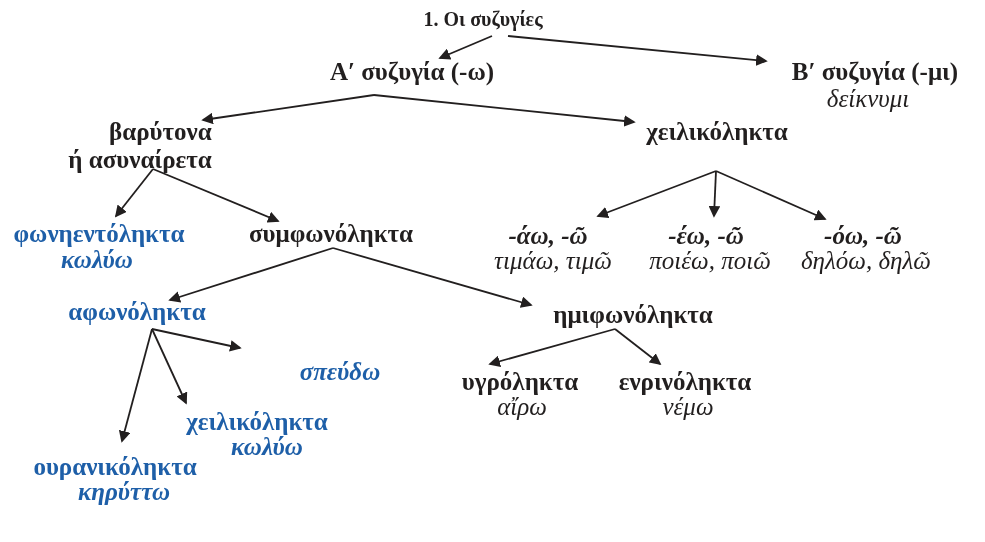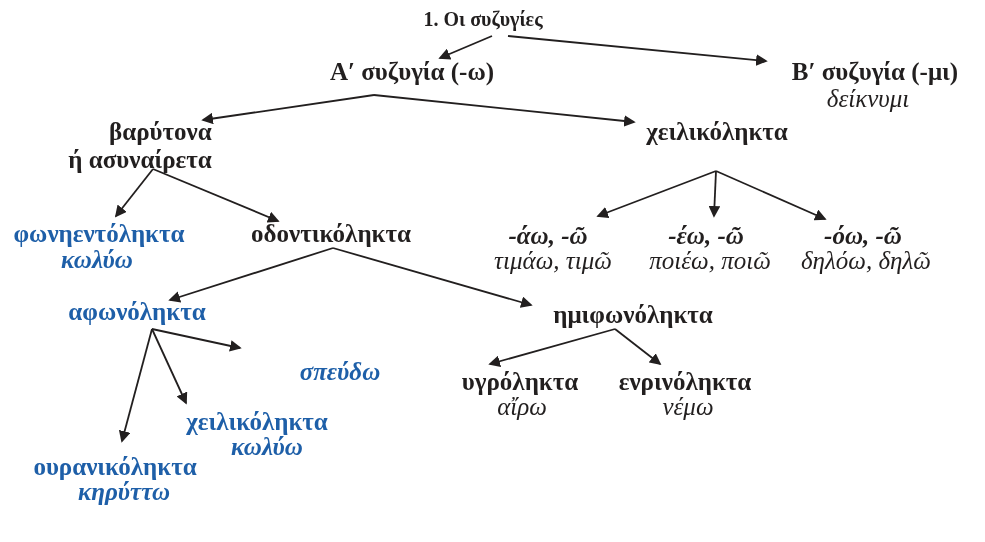--- a/index.html
+++ b/index.html
@@ -59,21 +59,21 @@
     <div>ή ασυναίρετα</div>
   </div>
 
   <div class="node bold twoline" style="left:717px;top:118px">
     <div>χειλικόληκτα</div>
   </div>
 
   <div class="node bold blue" style="left:99px;top:223px">φωνηεντόληκτα</div>
   <div class="node bold ital blue" style="left:97px;top:249px">κωλύω</div>
 
-  <div class="node bold" style="left:331px;top:223px">οδοντικόληκτα</div>
+  <div class="node bold" style="left:331px;top:223px">συμφωνόληκτα</div>
 
   <div class="node bold ital" style="left:548px;top:225px">-άω, -ῶ</div>
   <div class="node ital" style="left:553px;top:250px">τιμάω, τιμῶ</div>
 
   <div class="node bold ital" style="left:706px;top:225px">-έω, -ῶ</div>
   <div class="node ital" style="left:710px;top:250px">ποιέω, ποιῶ</div>
 
   <div class="node bold ital" style="left:863px;top:225px">-όω, -ῶ</div>
   <div class="node bold blue" style="left:137px;top:301px">αφωνόληκτα</div>
 

